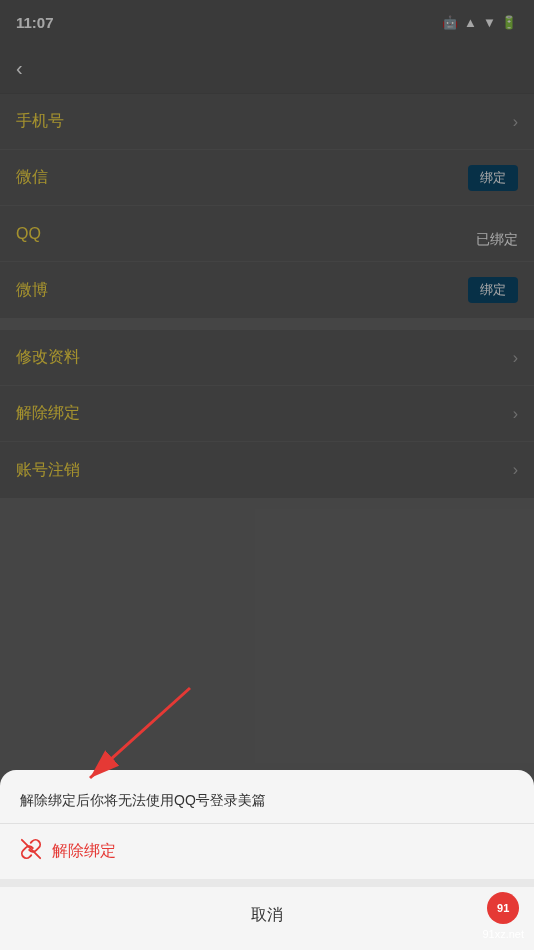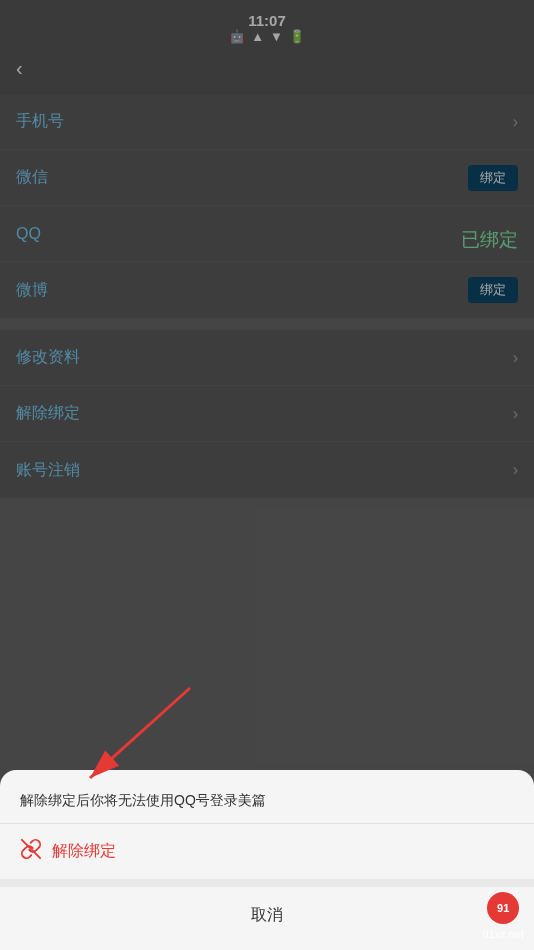--- a/index.html
+++ b/index.html
@@ -13,22 +13,21 @@
     }
 
     
     .status-bar {
       width: 100%;
       height: 44px;
       background: #5a5a5a;
       display: flex;
       align-items: center;
       justify-content: space-between;
-      padding: 12px 16px;
-      flex-direction: column;
+      padding: 0 16px;
     }
     .status-time {
       color: #fff;
       font-size: 15px;
       font-weight: 600;
     }
     .status-icons {
       display: flex;
       align-items: center;
       gap: 6px;
@@ -79,42 +78,42 @@
       align-items: center;
       justify-content: space-between;
       padding: 0 16px;
       height: 56px;
       border-bottom: 1px solid #686868;
     }
     .list-item:last-child {
       border-bottom: none;
     }
     .list-item-label {
-      color: #7dd3fc;
+      color: #fde047;
       font-size: 16px;
     }
     .list-item-right {
       display: flex;
       align-items: center;
       gap: 8px;
     }
     .chevron {
       color: #aaa;
       font-size: 16px;
     }
     .badge-bound {
       background: #0c4a6e;
       color: #fff;
       font-size: 13px;
       padding: 4px 12px;
       border-radius: 4px;
     }
     .text-bound {
-      color: #86efac;
-      font-size: 19px;
+      color: #ffffff;
+      font-size: 14px;
       margin-top: 12px;
     }
 
     
     .overlay {
       position: absolute;
       top: 0;
       left: 0;
       width: 100%;
       height: 100%;

